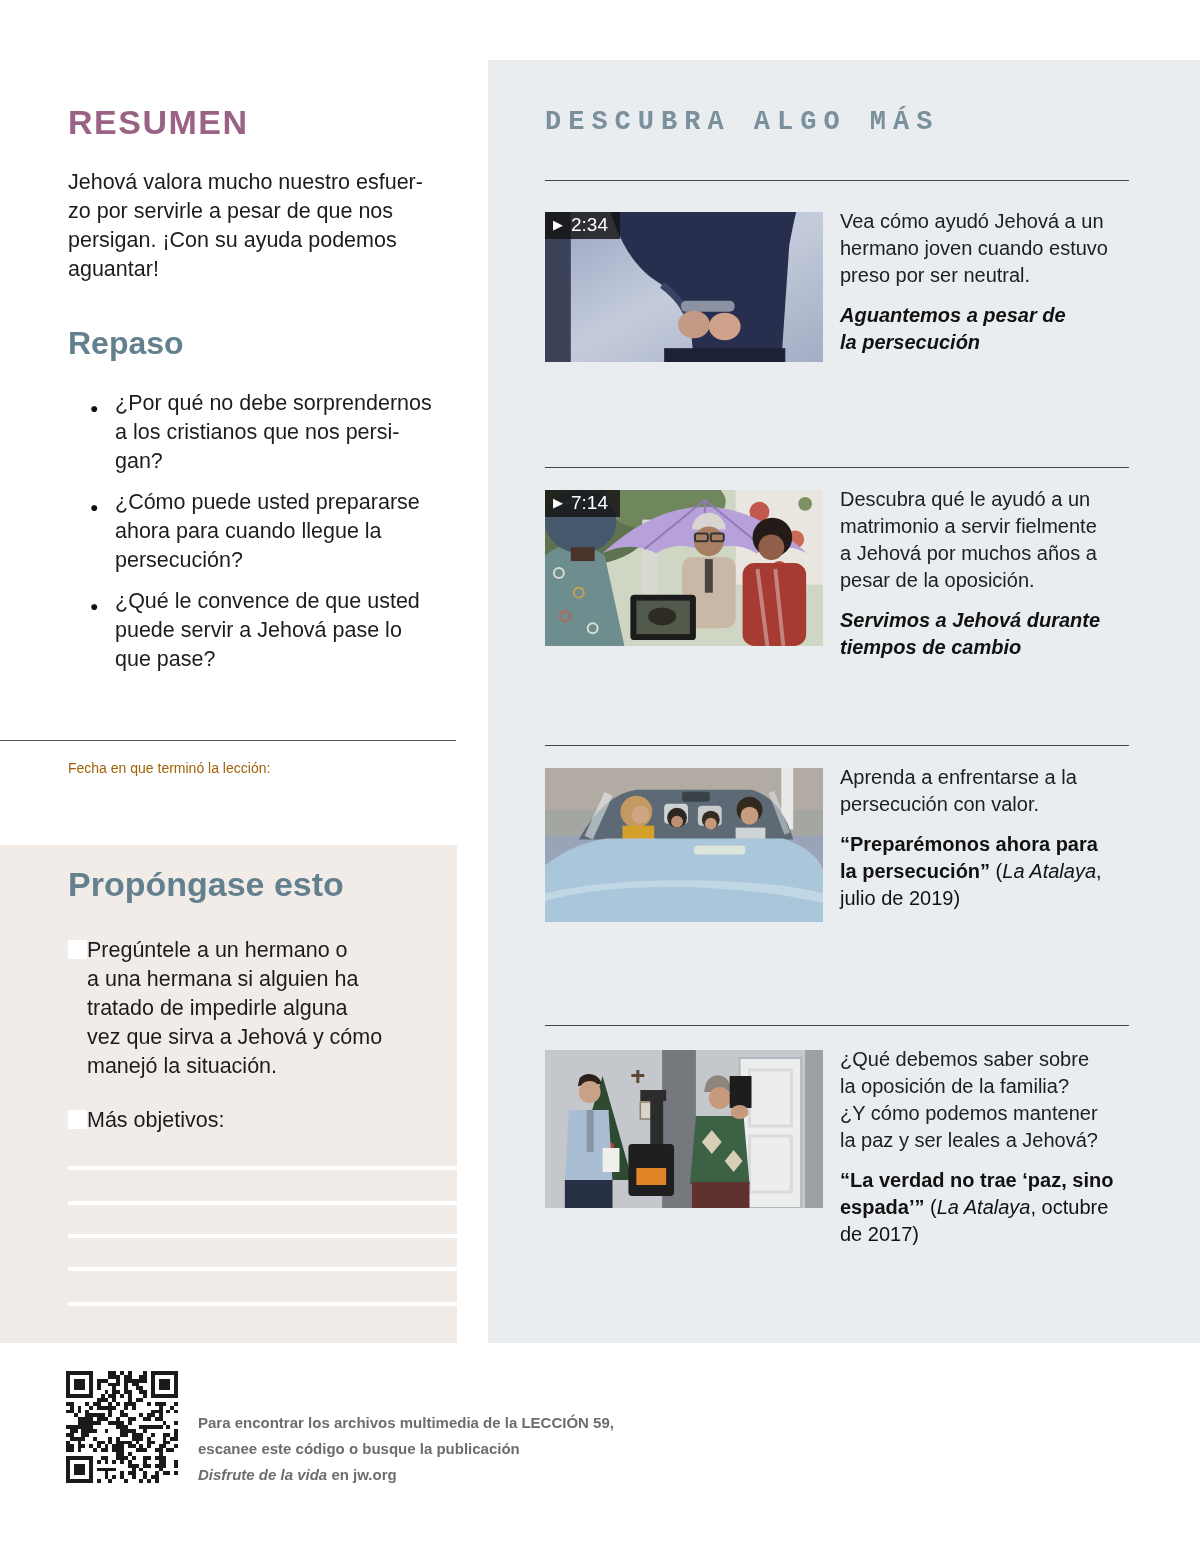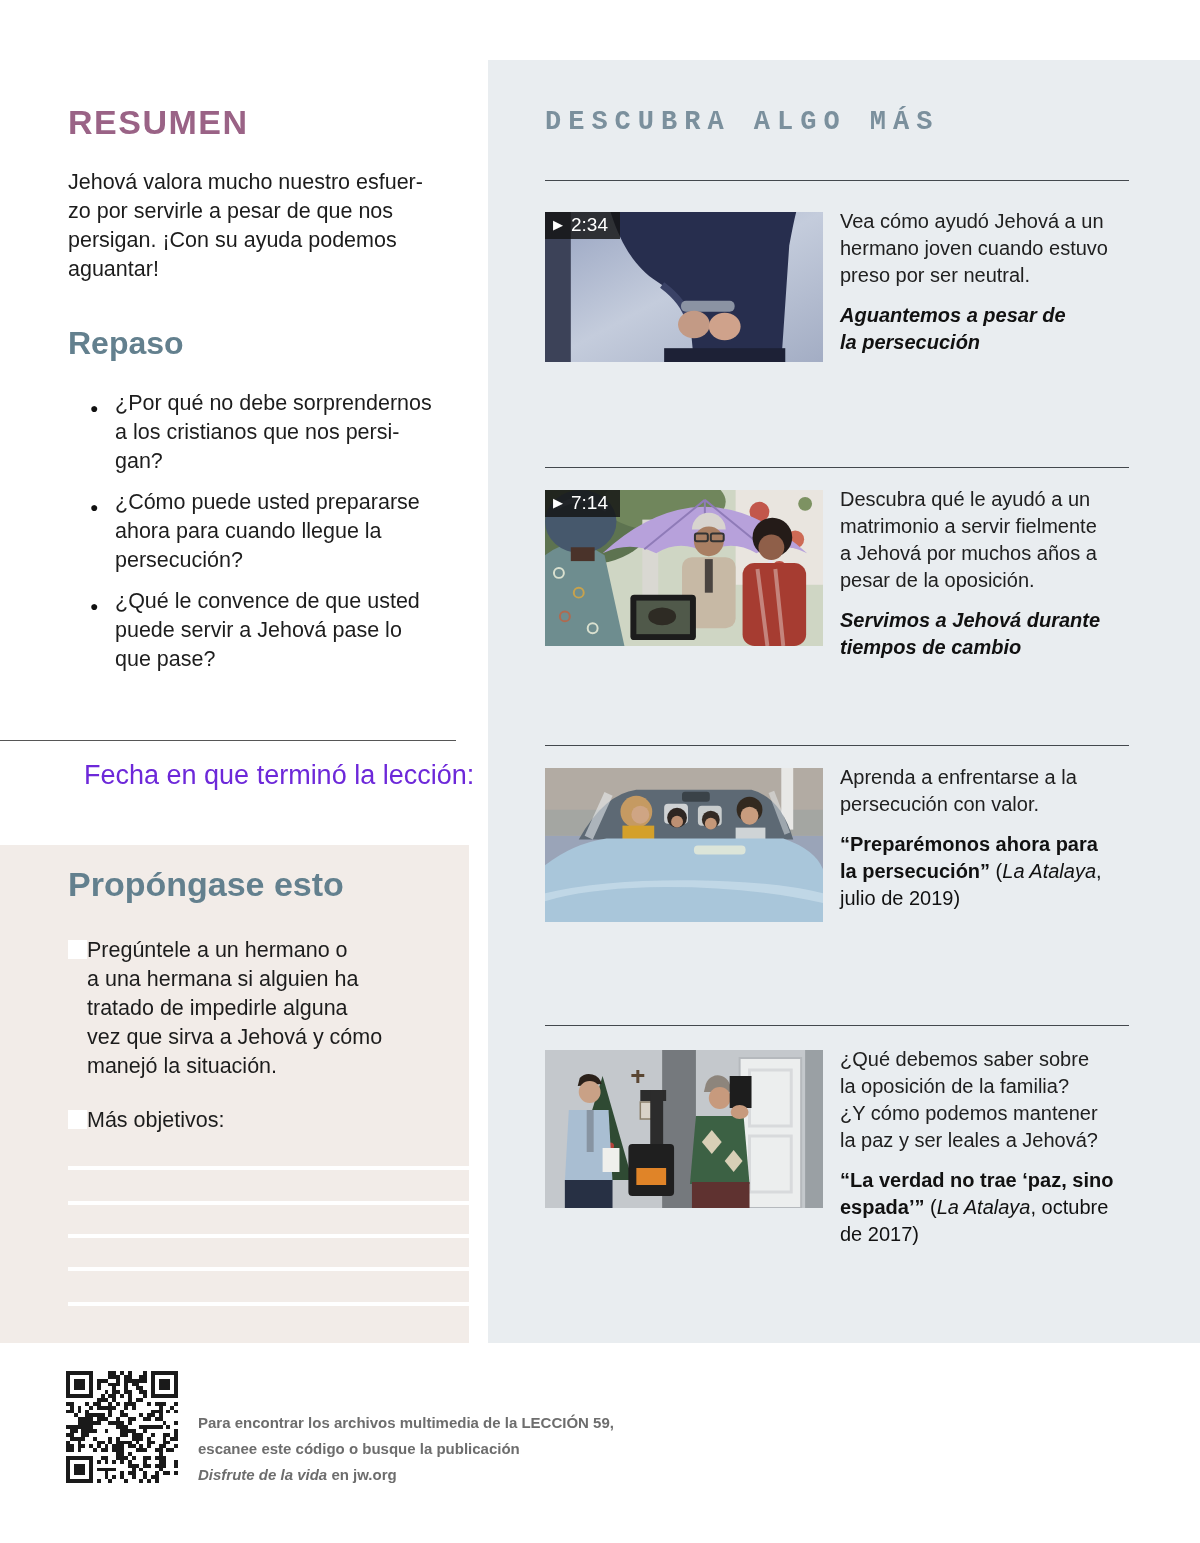--- a/index.html
+++ b/index.html
@@ -30,24 +30,24 @@
     font-size:21.5px;line-height:29px;
   }
   .review-list li{position:relative;padding-left:47px;margin-bottom:12px;}
   .review-list .dot{
     position:absolute;left:22px;top:5px;font-size:14px;color:#111;
   }
   .rule-left{
     position:absolute;left:0;top:740px;width:456px;height:1px;background:#565656;
   }
   .fecha-label{
-    position:absolute;left:84px;top:760px;font-size:27px;color:#6d28d9;
+    position:absolute;left:68px;top:760px;font-size:14px;color:#a16207;
   }
   .goals-box{
-    position:absolute;left:0;top:845px;width:457px;height:498px;background:#f2ece8;padding-left:12px;
+    position:absolute;left:0;top:845px;width:457px;height:498px;background:#f2ece8;
   }
   .goals-title{
     position:absolute;left:68px;top:20px;
     font-size:34px;font-weight:700;color:#63808e;
   }
   .goal-row{position:absolute;left:68px;display:flex;align-items:flex-start;}
   .goal-row.first{top:91px;}
   .goal-row.second{top:261px;}
   .goal-checkbox{
     flex:0 0 auto;width:19px;height:19px;background:#ffffff;margin-top:4px;

